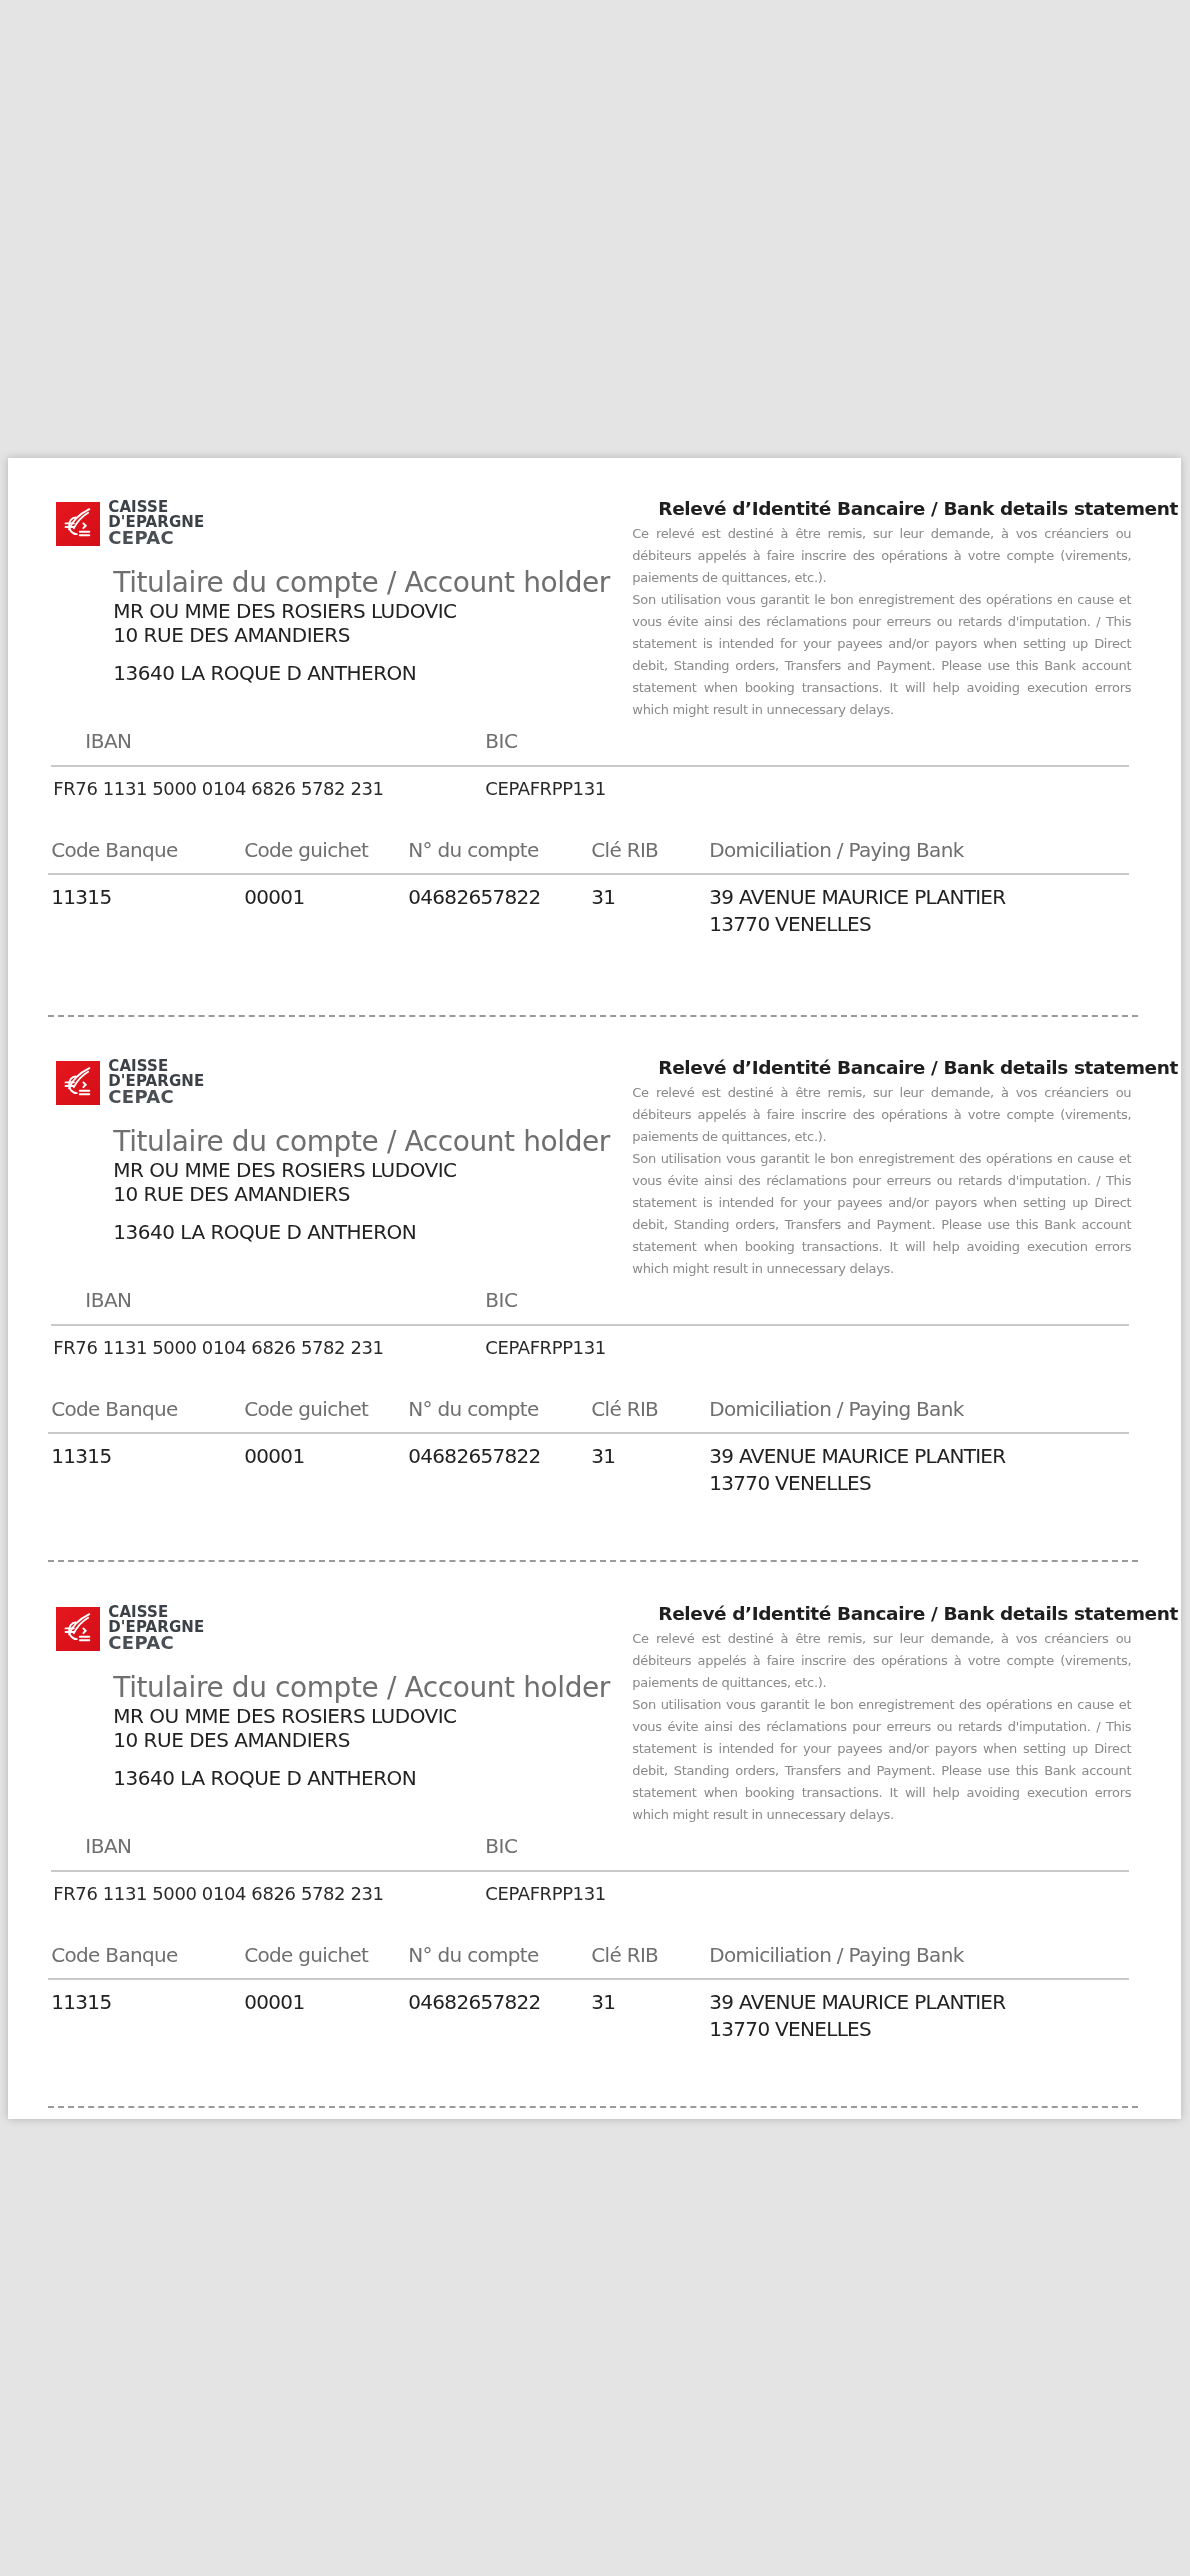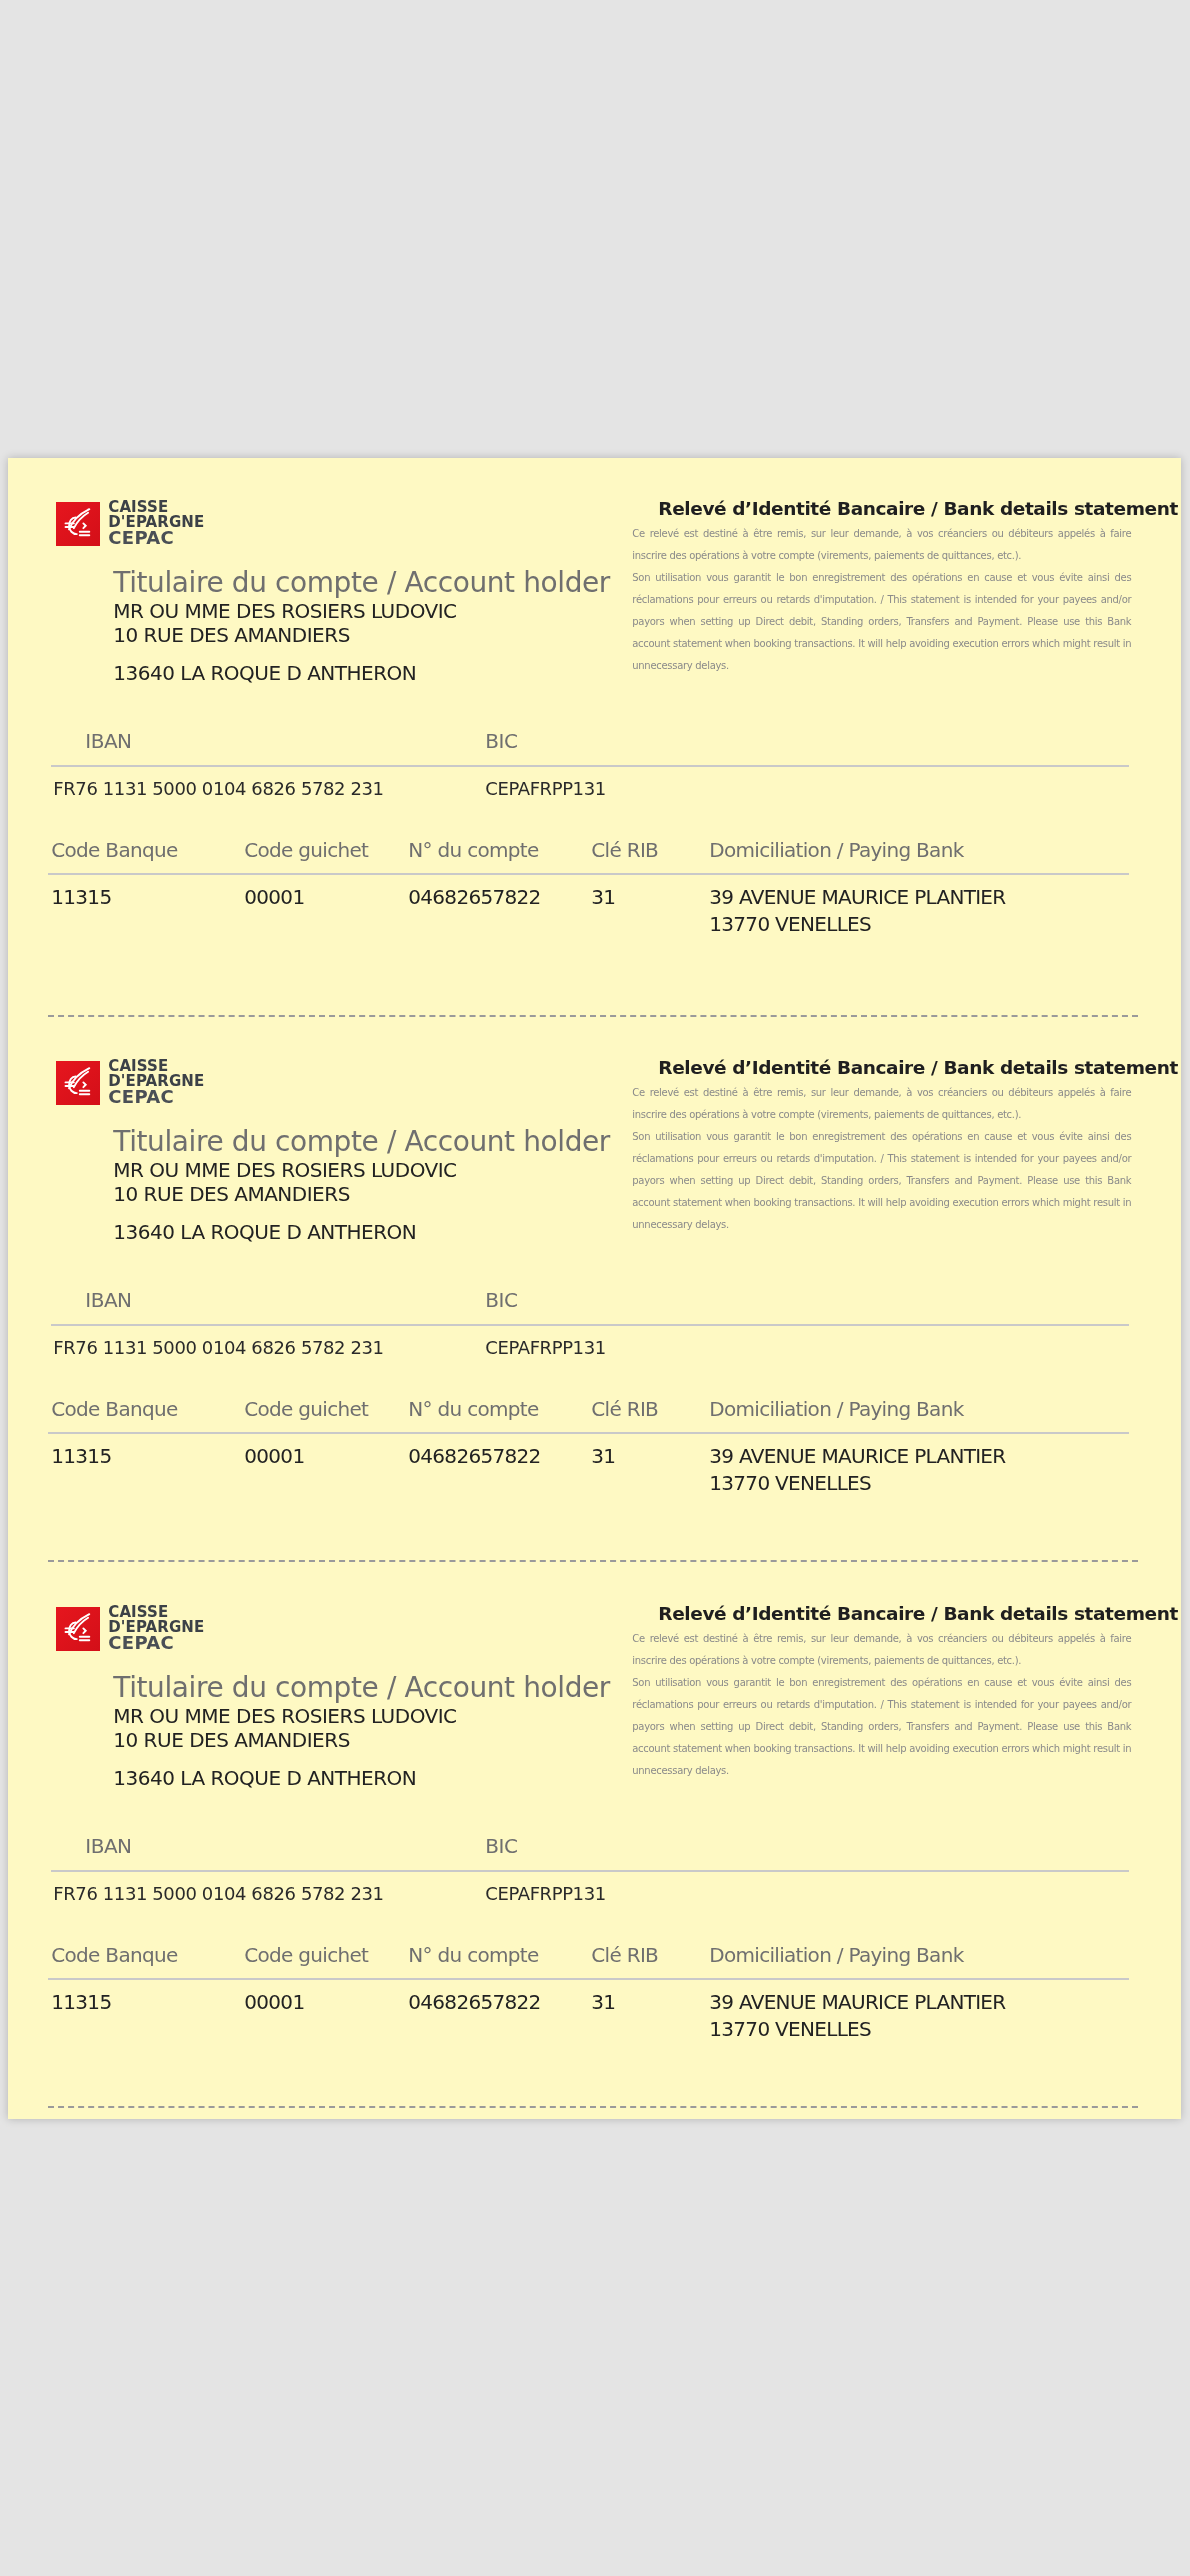--- a/index.html
+++ b/index.html
@@ -7,21 +7,21 @@
     width: 1190px; height: 2576px;
     background: #e4e4e4;
     position: relative;
     font-family: "DejaVu Sans", sans-serif;
     overflow: hidden;
   }
   .page {
     position: absolute;
     left: 8.3px; top: 458px;
     width: 1173px; height: 1661px;
-    background: #fef9c3;
+    background: #ffffff;
     box-shadow: 0 0 8.3px rgba(0,0,0,0.22);
   }
   .rib {
     position: absolute;
     left: 0; width: 1173px; height: 545px;
   }
   .rib .sep {
     position: absolute;
     left: 40px; right: 43px;
     bottom: 0;
@@ -51,21 +51,21 @@
   .holder-label { font-size: 28px; color: #6f6f6f; letter-spacing: -0.4px; line-height: 24px; white-space: nowrap; }
   .holder-line { font-size: 20px; color: #222; letter-spacing: -0.5px; line-height: 24px; white-space: nowrap; }
   .holder-name { margin-top: 3.6px; }
   .holder-city { margin-top: 14px; }
 
   
   .stmt { position: absolute; left: 624px; top: 39px; width: 499px; }
   .stmt-title { font-size: 18.5px; font-weight: bold; color: #1f1f1f; letter-spacing: -0.4px; line-height: 24px; white-space: nowrap; margin-left: 26px; }
   .stmt-text {
     margin-top: 2.4px;
-    font-size: 10px; color: #8a8a8a;
+    font-size: 13px; color: #8a8a8a;
     line-height: 22px;
     text-align: justify;
     letter-spacing: -0.3px;
   }
   .stmt-text p { margin: 0; }
 
   
   .ib-label { position: absolute; top: 271px; font-size: 20px; color: #6f6f6f; letter-spacing: -0.5px; }
   .ib-iban-label { left: 45px; margin-left: 32px; }
   .ib-bic-label { left: 477px; }

